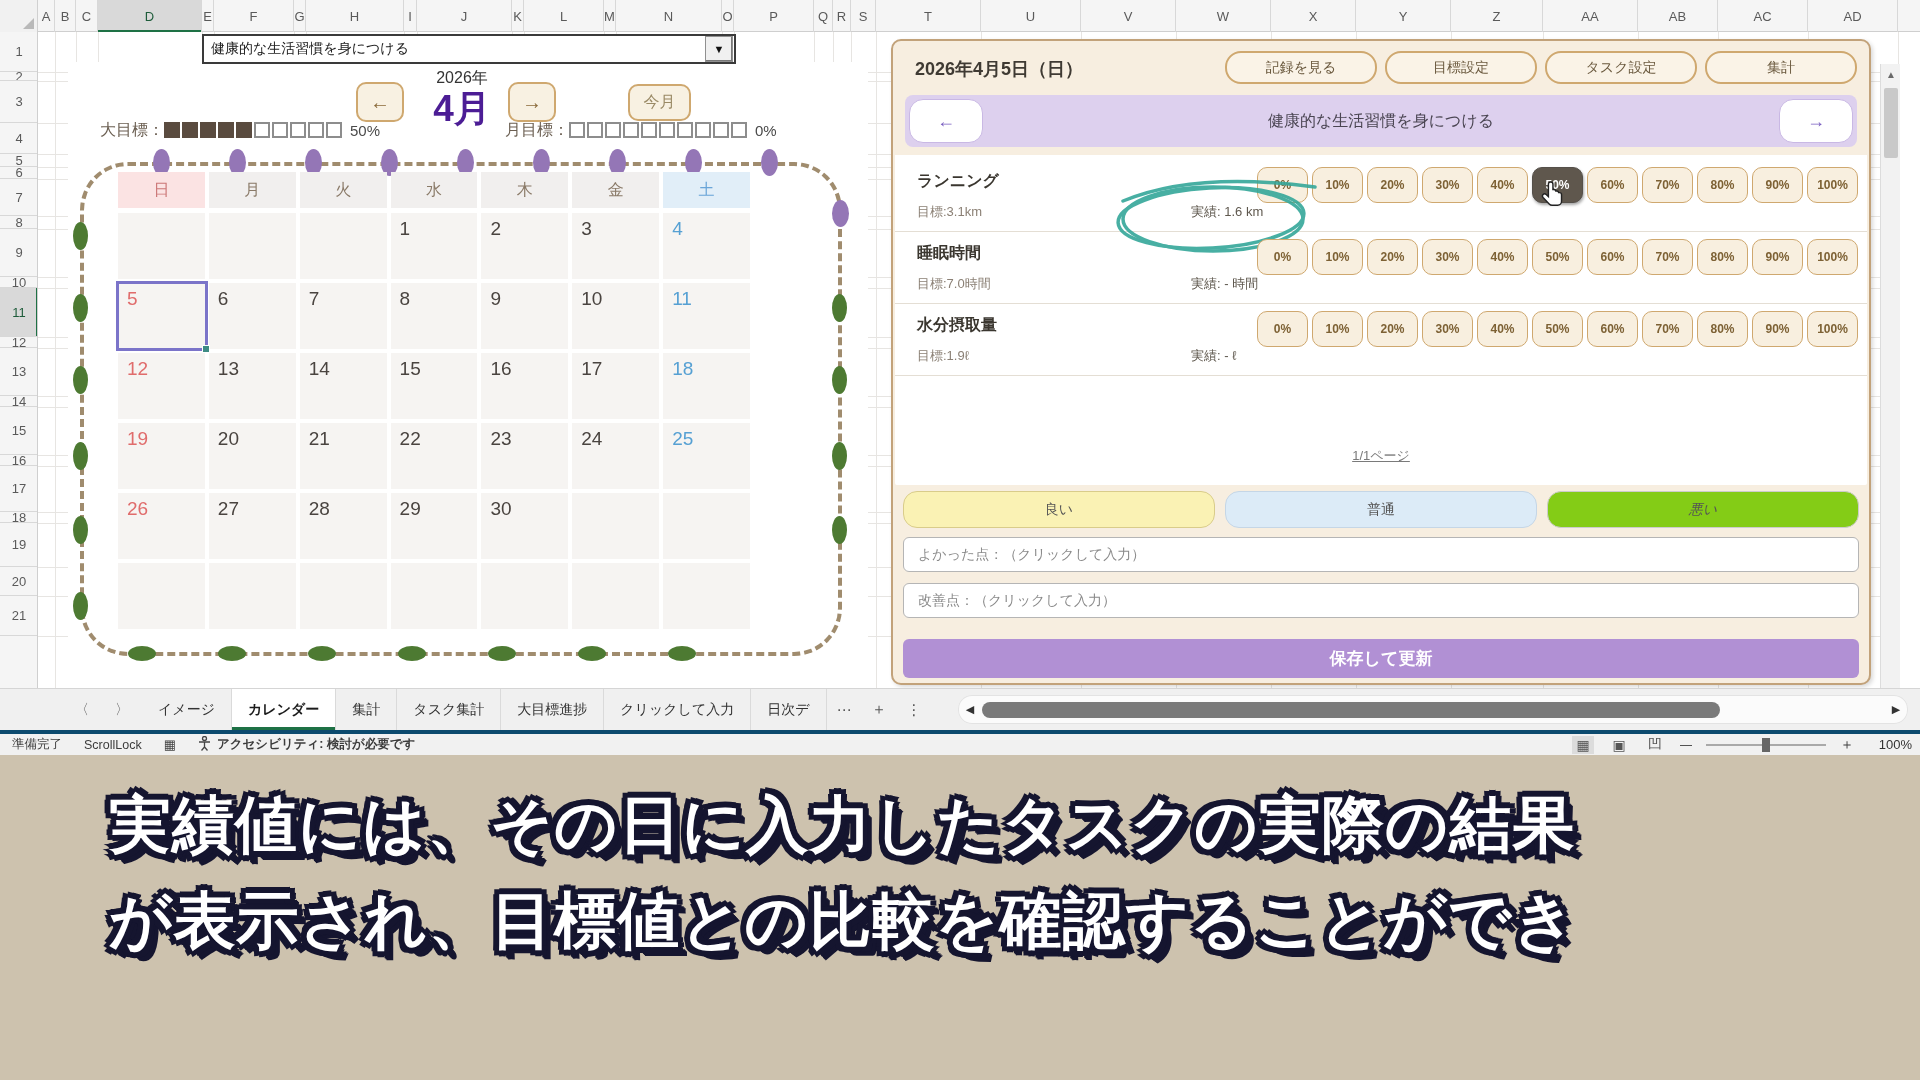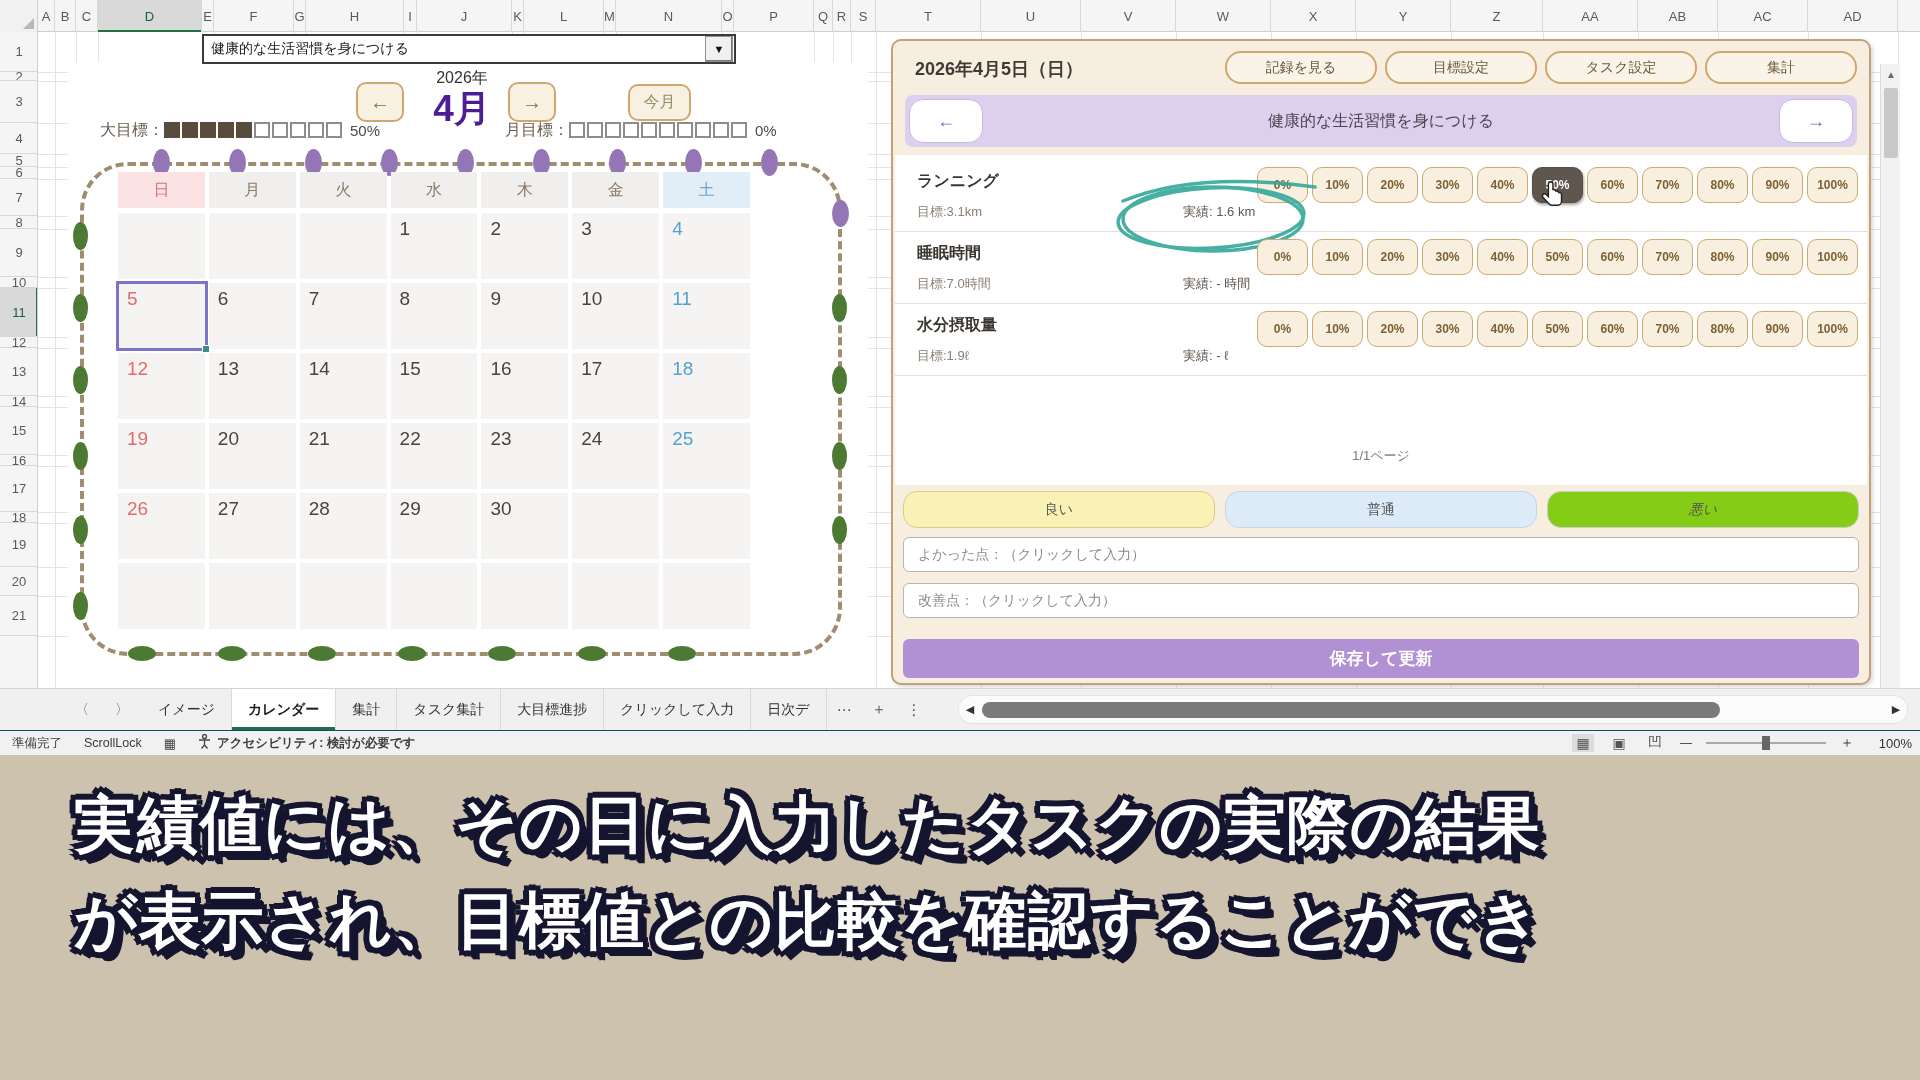--- a/index.html
+++ b/index.html
@@ -80,63 +80,63 @@
   .p-banner { position:absolute; left:12px; top:54px; width:952px; height:52px; background:#ddd0ee; border-radius:8px; display:flex; align-items:center; justify-content:center; }
   .p-banner .btxt { font-size:16px; color:#4a4552; }
   .bannerbtn { position:absolute; top:4px; width:74px; height:44px; background:#fff; border:1.5px solid #c9b8e4; border-radius:14px; color:#7a5fc0; font-size:18px; display:flex; align-items:center; justify-content:center; }
   .bannerbtn.l { left:4px; } .bannerbtn.r { right:4px; }
 
   .p-white { position:absolute; left:2px; top:114px; width:972px; height:330px; background:#fff; border-radius:0 0 2px 2px; }
   .taskrow { position:absolute; left:0; width:972px; height:71px; border-bottom:1.5px solid #e4ded4; }
   .taskrow:last-of-type { border-bottom:1.5px solid #e4ded4; }
   .t-name { position:absolute; left:22px; top:10px; font-size:16px; font-weight:bold; color:#3a362f; }
   .t-target { position:absolute; left:22px; top:42px; font-size:13px; color:#8b8075; }
-  .t-actual { position:absolute; left:288px; top:42px; font-size:13px; color:#5f584e; }
+  .t-actual { position:absolute; left:296px; top:42px; font-size:13px; color:#5f584e; }
   .t-btns { position:absolute; left:362px; top:6px; display:flex; gap:4px; }
   .pctbtn { width:51px; height:36px; background:#f8efdf; border:1.5px solid #cfa86f; border-radius:10px; color:#7d6134; font-size:12px; font-weight:bold; display:flex; align-items:center; justify-content:center; position:relative; }
   .pctbtn.sel { background:#5f574d; border-color:#55504a; color:#fff; box-shadow:1px 2px 3px rgba(0,0,0,.35); }
   .annot { position:absolute; left:120px; top:0px; width:400px; height:110px; pointer-events:none; }
   .cursor-svg { position:absolute; left:8px; top:12px; width:26px; height:30px; pointer-events:none; }
 
-  .p-pager { position:absolute; left:0; top:292px; width:972px; text-align:center; font-size:13px; color:#7a7a7a; }
+  .p-pager { position:absolute; left:0; top:292px; width:972px; text-align:center; font-size:13px; color:#7a7a7a;text-decoration:underline; }
 
   .p-moods { position:absolute; left:10px; top:450px; width:956px; display:flex; gap:10px; }
   .mood { flex:1; height:37px; border-radius:14px; display:flex; align-items:center; justify-content:center; font-size:14px; color:#555; border:1.5px solid rgba(0,0,0,.12); }
 
   .p-input { position:absolute; left:10px; width:956px; height:35px; background:#fff; border:1.5px solid #b5b5b5; border-radius:6px; display:flex; align-items:center; font-size:14px; color:#8a8a8a; padding-left:14px; }
   .p-input.i1 { top:496px; } .p-input.i2 { top:542px; }
   .p-save { position:absolute; left:10px; top:598px; width:956px; height:39px; background:#b190d4; border-radius:6px; color:#fff; font-size:17px; font-weight:bold; display:flex; align-items:center; justify-content:center; }
 
   
   .tabbar { position:absolute; left:0; top:688px; width:1920px; height:42px; background:#f0f0f0; border-top:1px solid #d5d5d5; display:flex; align-items:stretch; }
   .tb-nav { width:40px; display:flex; align-items:center; justify-content:center; color:#666; font-size:14px; flex:none; }
   .tb-spacer { width:62px; flex:none; }
   .tab { padding:0 16px; display:flex; align-items:center; font-size:14px; color:#333; border-right:1px solid #dadada; white-space:nowrap; }
   .tab.active { background:#fff; box-shadow:inset 0 -3px 0 #1e7145; font-weight:bold; color:#1b1b1b; }
   .tb-misc { display:flex; align-items:center; color:#555; padding:0 10px; font-size:15px; flex:none; }
   .hscroll { position:absolute; left:958px; top:6px; width:950px; height:29px; background:#fbfbfb; border-radius:14px; display:flex; align-items:center; box-shadow:inset 0 0 0 1px #e3e3e3; }
   .hs-arrow { width:24px; text-align:center; color:#333; font-size:11px; flex:none; }
   .hs-thumb { height:16px; width:738px; background:#7a7a7a; border-radius:8px; flex:none; }
 
   
-  .statusbar { position:absolute; left:0; top:730px; width:1920px; height:25px; background:#f1f1f1; border-top:1px solid #0c4a6e; display:flex; align-items:center; font-size:12.5px; color:#3c3c3c; }
+  .statusbar { position:absolute; left:0; top:730px; width:1920px; height:25px; background:#f1f1f1; border-top:4px solid #0c4a6e; display:flex; align-items:center; font-size:12.5px; color:#3c3c3c; }
   .sb-item { margin-left:22px; white-space:nowrap; }
   .sb-item.first { margin-left:12px; }
   .sb-icon { margin-left:22px; font-size:13px; color:#444; }
   .sb-acc { font-weight:bold; margin-left:6px; }
   .sb-right { position:absolute; right:8px; display:flex; align-items:center; gap:14px; }
   .viewicon { width:22px; height:18px; display:flex; align-items:center; justify-content:center; font-size:14px; color:#555; }
   .viewicon.on { background:#dcdcdc; }
   .zoomline { width:120px; height:2px; background:#a9a9a9; position:relative; }
   .zoomthumb { position:absolute; left:56px; top:-6px; width:8px; height:14px; background:#666; }
   .zoompct { font-size:13px; color:#333; width:44px; text-align:right; }
 
   
   .caption { position:absolute; left:0; top:755px; width:1920px; height:325px; background:#cdc2ae; overflow:hidden; }
-  .cap-line { position:relative; margin-left:74px; font-size:62px; font-weight:900; color:#fff; line-height:96px; letter-spacing:1px; white-space:nowrap;
+  .cap-line { position:relative; margin-left:109px; font-size:62px; font-weight:900; color:#fff; line-height:96px; letter-spacing:1px; white-space:nowrap;
     text-shadow:
       -5px -5px 0 #15152f, 5px -5px 0 #15152f, -5px 5px 0 #15152f, 5px 5px 0 #15152f,
       -6px 0 0 #15152f, 6px 0 0 #15152f, 0 -6px 0 #15152f, 0 6px 0 #15152f,
       9px 9px 0 #15152f, 8px 8px 0 #15152f, 7px 7px 0 #15152f; }
   .cap-wrap { padding-top:22px; }
 </style>
 </head>
 <body>
 
 <div class="screen">

